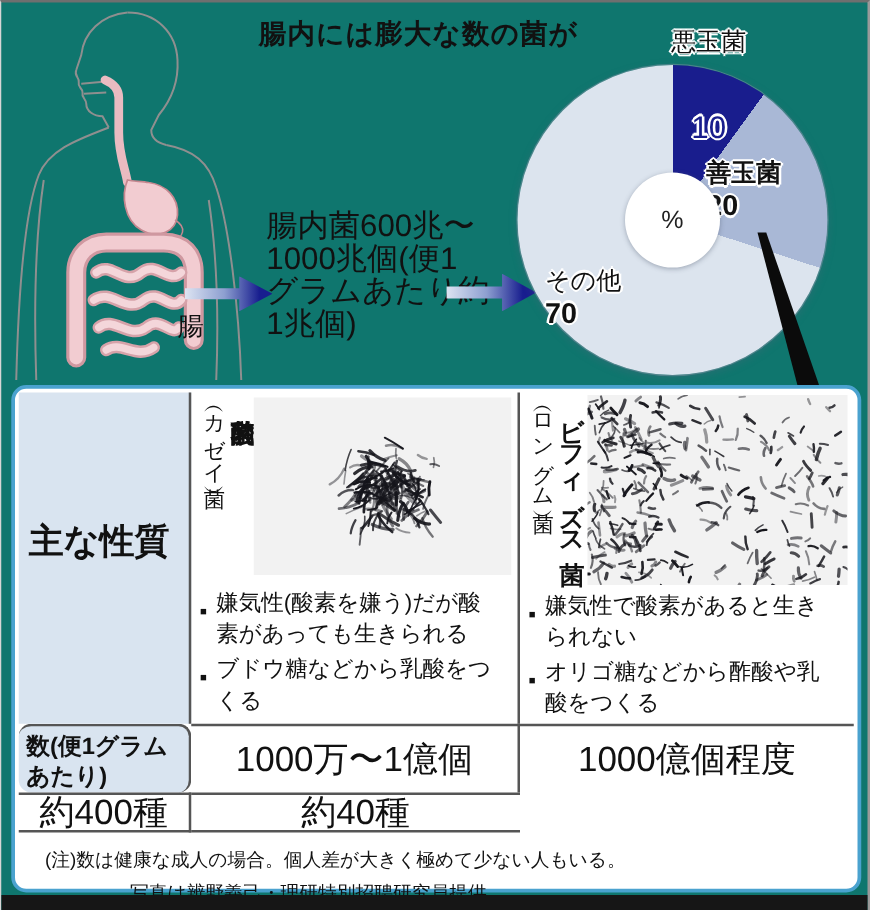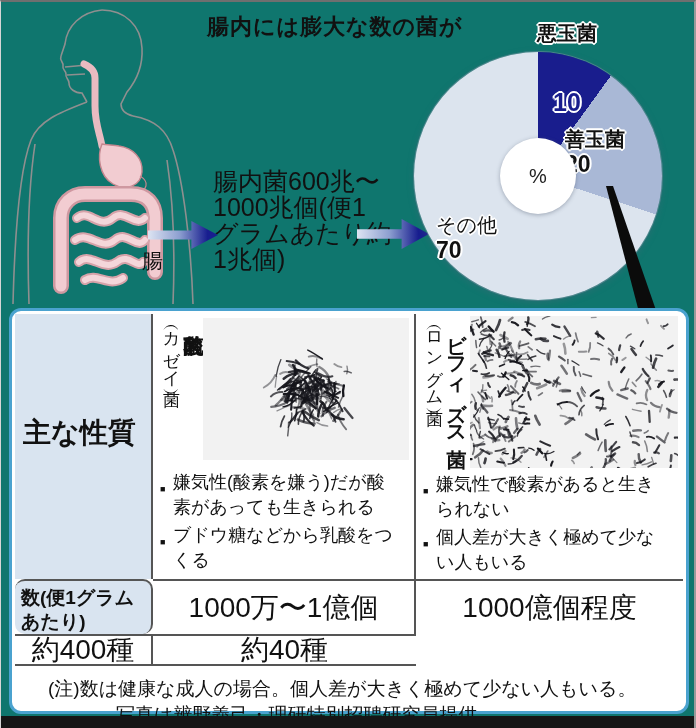--- a/index.html
+++ b/index.html
@@ -17,22 +17,22 @@
   .arrow.a1{left:147px;top:219px;width:70px;height:28px;}
   .arrow.a2{left:356px;top:217px;width:72px;height:30px;}
   .mid-text{position:absolute;left:212px;top:166px;font-size:25px;line-height:26px;white-space:pre-line;}
   
   .pie{position:absolute;left:413px;top:50px;width:248px;height:248px;border-radius:50%;
     box-shadow:0 0 0 1px rgba(140,150,170,.45),0 2px 7px rgba(90,100,125,.35);}
   .pie .hole{position:absolute;left:86px;top:86px;width:76px;height:76px;border-radius:50%;background:#fff;
     box-shadow:0 1px 4px rgba(80,90,110,.45);display:flex;align-items:center;justify-content:center;}
   .pie .center-label{font-size:20px;color:#222;}
   .halo{text-shadow:-2px 0 #fff,2px 0 #fff,0 -2px #fff,0 2px #fff,-1px -1px #fff,1px 1px #fff,-1px 1px #fff,1px -1px #fff;}
-  .slice-bad-label{position:absolute;left:536px;top:18px;font-size:20px;font-weight:bold;}
-  .val-bad{position:absolute;left:153px;top:36px;transform:translateX(-50%);font-size:25px;font-weight:bold;}
+  .slice-bad-label{position:absolute;left:536px;top:18px;font-size:20px;font-weight:normal;}
+  .val-bad{position:absolute;left:153px;top:36px;transform:translateX(-50%);font-size:25px;font-weight:normal;}
   .blk{position:absolute;text-align:left;}
   .blk .sl{font-size:20px;font-weight:bold;line-height:26px;}
   .blk .sv{font-size:23px;font-weight:bold;line-height:25px;}
   .blk.good{left:151px;top:74px;width:96px;}
   .blk.other{left:22px;top:160px;width:96px;}
   .blk.other .sl{font-weight:normal;}
   .pointer-svg{position:absolute;left:598px;top:180px;}
   
   .box{position:absolute;left:8px;top:306px;width:680px;height:406px;box-sizing:border-box;
     border:3px solid #4aa2cf;border-radius:12px;background:#fff;}
@@ -51,21 +51,21 @@
   .vhead .vsub{font-size:17px;line-height:21px;}
   .photo{position:absolute;background:#f2f2f2;}
   .photo.p1{left:50px;top:4px;}
   .photo.p2{left:54px;top:2px;}
   .bullets{position:absolute;left:7px;top:156px;width:240px;}
   .c3 .bullets{top:158px;}
   .bullet{position:relative;margin:0 0 3px;padding-left:13px;width:233px;box-sizing:border-box;
     font-size:18px;line-height:25px;}
   .bullet::before{content:"■";position:absolute;left:0;top:7px;font-size:9px;}
   .val{display:flex;align-items:center;justify-content:center;font-size:28px;}
-  .notes{margin-top:10px;font-size:19px;line-height:26px;margin-left:12px;}
+  .notes{margin-top:10px;font-size:15px;line-height:26px;}
   .note1{padding-left:24px;}
   .note2{padding-left:92px;}
   .bottom-bar{position:absolute;left:0;top:714px;width:696px;height:14px;background:#161616;}
 </style>
 </head>
 <body>
 
 <div class="stage">
 
   <div class="title">腸内には膨大な数の菌が</div>
@@ -645,21 +645,21 @@
             <path d="M46.9,64.9 Q45.0,67.8 45.2,70.8" stroke="#15151b" stroke-width="1.8" fill="none" opacity="0.49" stroke-linecap="round"></path>
             <path d="M11.4,89.5 Q16.7,90.3 22.0,89.8" stroke="#15151b" stroke-width="2.6" fill="none" opacity="0.48" stroke-linecap="round"></path>
             <path d="M97.1,86.0 Q103.0,86.2 107.1,90.3" stroke="#15151b" stroke-width="1.9" fill="none" opacity="0.70" stroke-linecap="round"></path>
             <path d="M57.6,38.7 Q58.9,40.9 62.2,44.9" stroke="#15151b" stroke-width="1.7" fill="none" opacity="0.75" stroke-linecap="round"></path>
             <path d="M160.5,119.8 Q164.4,118.9 168.6,121.1" stroke="#15151b" stroke-width="2.2" fill="none" opacity="0.51" stroke-linecap="round"></path>
             <path d="M32.8,136.5 Q35.3,138.2 38.3,137.6" stroke="#15151b" stroke-width="1.4" fill="none" opacity="0.99" stroke-linecap="round"></path>
             <path d="M53.7,131.5 Q51.0,131.7 48.3,131.9" stroke="#15151b" stroke-width="1.7" fill="none" opacity="0.90" stroke-linecap="round"></path>
           </svg>
         <div class="bullets">
           <p class="bullet">嫌気性で酸素があると生きられない</p>
-          <p class="bullet">個人差が大きく極めて少ない人もいる</p>
+          <p class="bullet">オリゴ糖などから酢酸や乳酸をつくる</p>
         </div>
       </div>
 
       <div class="cell lab r2 bR bT">数(便1グラムあたり)</div>
       <div class="cell val bR bT">1000万〜1億個</div>
       <div class="cell val bT">1000億個程度</div>
 
       <div class="cell val bR bT bB">約400種</div>
       <div class="cell val bT bB">約40種</div>
 

